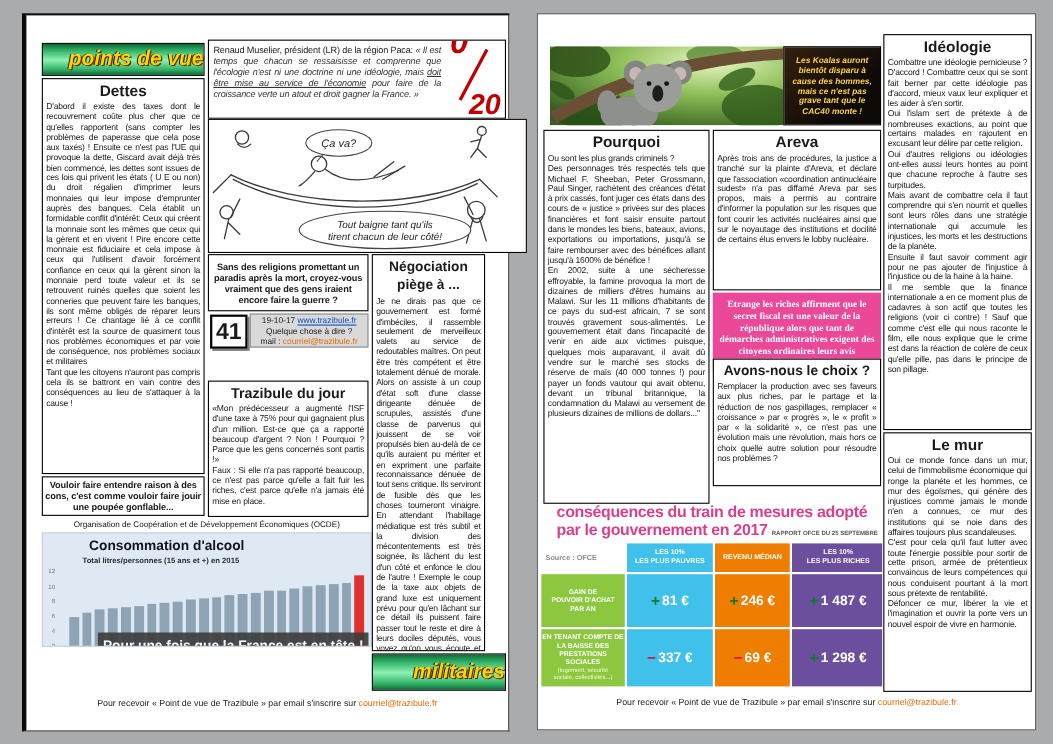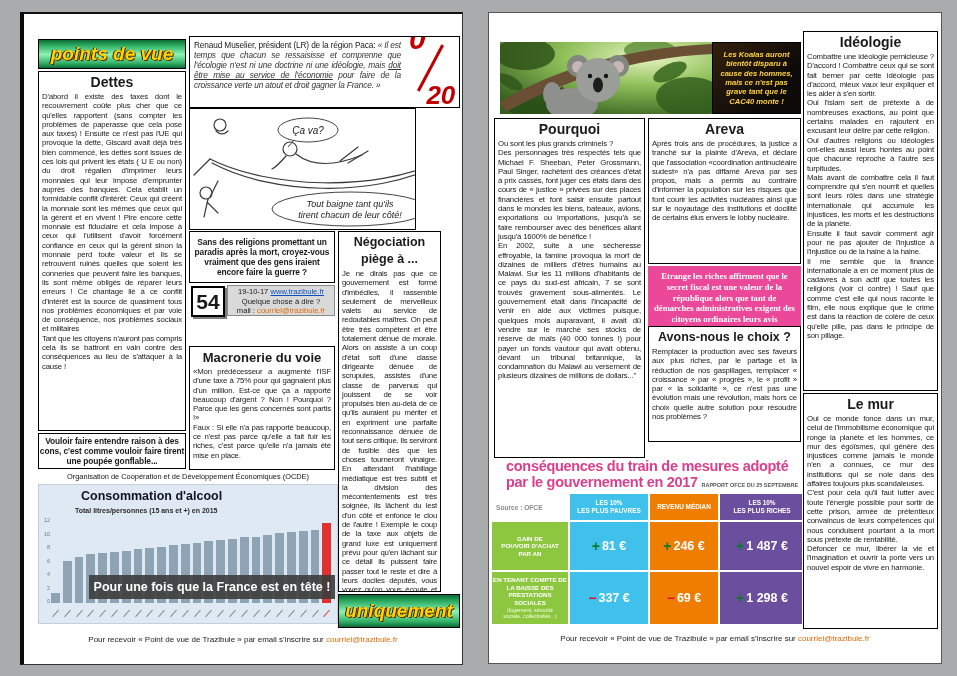--- a/index.html
+++ b/index.html
@@ -7,21 +7,21 @@
     width:957px;height:676px;background:#aaabad;position:relative;overflow:hidden;
     font-family:"Liberation Sans","DejaVu Sans",sans-serif;color:#1a1a1a;
   }
   .page{position:absolute;background:#fff;}
   #page1{left:20px;top:12px;width:438px;height:650px;border:1px solid #333;border-left:4px solid #0a0a0a;border-top:2px solid #111;}
   #page2{left:488px;top:12px;width:452px;height:650px;border:1px solid #555;}
   .abs{position:absolute;}
   .box{position:absolute;border:1px solid #000;background:#fff;overflow:hidden;box-sizing:border-box;}
   .banner{position:absolute;box-sizing:border-box;border:1px solid #000;
     background:linear-gradient(#0c6a36 0%,#2fae63 20%,#8df2b5 52%,#2fae63 84%,#0c6a36 100%);
-    display:flex;align-items:center;justify-content:center;}
+    display:flex;align-items:center;justify-content:flex-end;}
   .banner span{font-weight:bold;font-style:italic;color:#ffd400;text-shadow:1px 1px 0 #5d2e00, -1px 0 0 #2a1500;}
   .h1{font-weight:bold;text-align:center;font-size:14px;line-height:17px;margin:2px 0 1px 0;}
   .body{font-size:7.8px;line-height:9.3px;letter-spacing:-0.18px;text-align:justify;white-space:pre-line;padding:0 3px;}
   .boldcenter{font-weight:bold;text-align:center;font-size:8.4px;line-height:10px;letter-spacing:-0.1px;}
   .footer{position:absolute;width:100%;text-align:center;font-size:8px;color:#222;}
   .footer .maillink{color:#e36c0a;}
   a{cursor:pointer;}
   .linkblue{color:#0b50c0;text-decoration:underline;}
   .linkorange{color:#e36c0a;}
   
@@ -80,26 +80,26 @@
     <span style="font-size:19px;">points de vue</span>
   </div>
 
   <div class="box" style="left:14px;top:57px;width:148px;height:360px;">
     <div class="h1">Dettes</div>
     <div class="body">D'abord il existe des taxes dont le recouvrement coûte plus cher que ce qu'elles rapportent (sans compter les problèmes de paperasse que cela pose aux taxés) ! Ensuite ce n'est pas l'UE qui provoque la dette, Giscard avait déjà très bien commencé, les dettes sont issues de ces lois qui privent les états ( U E ou non) du droit régalien d'imprimer leurs monnaies qui leur impose d'emprunter auprès des banques. Cela établit un formidable conflit d'intérêt: Ceux qui créent la monnaie sont les mêmes que ceux qui la gèrent et en vivent ! Pire encore cette monnaie est fiduciaire et cela impose à ceux qui l'utilisent d'avoir forcément confiance en ceux qui la gèrent sinon la monnaie perd toute valeur et ils se retrouvent ruinés quelles que soient les conneries que peuvent faire les banques, ils sont même obligés de réparer leurs erreurs ! Ce chantage lié à ce conflit d'intérêt est la source de quasiment tous nos problèmes économiques et par voie de conséquence, nos problèmes sociaux et militaires
 Tant que les citoyens n'auront pas compris cela ils se battront en vain contre des conséquences au lieu de s'attaquer à la cause !</div>
   </div>
 
   <div class="box" style="left:14px;top:419px;width:148px;height:36px;display:flex;align-items:center;">
-    <div class="boldcenter" style="width:100%;">Vouloir faire entendre raison à des cons, c'est comme vouloir faire tirent une poupée gonflable...</div>
+    <div class="boldcenter" style="width:100%;">Vouloir faire entendre raison à des cons, c'est comme vouloir faire jouir une poupée gonflable...</div>
   </div>
 
   <div class="ocde-line" style="left:14px;top:458px;width:300px;">Organisation de Coopération et de Développement Économiques (OCDE)</div>
 
-  <div id="chart" style="left:14px;top:470px;width:300px;height:140px;">
+  <div id="chart" style="left:14px;top:470px;width:300px;height:104px;">
     <div class="ctitle">Consommation d'alcool</div>
     <div class="csub">Total litres/personnes (15 ans et +) en 2015</div>
     <div class="yticks">
         <span class="ytick" style="bottom: -1px;">0</span>
         <span class="ytick" style="bottom: 12.44px;">2</span>
         <span class="ytick" style="bottom: 25.88px;">4</span>
         <span class="ytick" style="bottom: 39.32px;">6</span>
         <span class="ytick" style="bottom: 52.76px;">8</span>
         <span class="ytick" style="bottom: 66.2px;">10</span>
         <span class="ytick" style="bottom: 79.64px;">12</span>
@@ -209,21 +209,21 @@
 
   <div class="box" id="muselier-box" style="left:165px;top:22px;width:271px;height:72px;">
     <span class="score">
       <i class="slash"></i>
       <b class="s0">0</b>
       <b class="s20">20</b>
     </span>
     <span>Renaud Muselier, président (LR) de la région Paca: </span><i style="color:#333;"><span>« Il est temps que chacun se ressaisisse et comprenne que l'écologie n'est ni une doctrine ni une idéologie, mais </span><u>doit être mise au service de l'économie</u><span> pour faire de la croissance verte un atout et droit gagner la France. »</span></i>
   </div>
 
-  <div class="box" style="left:165px;top:94px;width:227px;height:122px;">
+  <div class="box" style="left:165px;top:94px;width:290px;height:122px;">
     <svg width="269" height="120" viewBox="0 0 269 120">
       <g fill="none" stroke="#3a3a3a" stroke-width="1.2" stroke-linecap="round">
 
         <path d="M20,50 C80,80 185,82 246,54"></path>
         <path d="M22,54 C82,86 183,88 244,58"></path>
         <path d="M20,50 L4,66 M246,54 L262,70"></path>
 
         <circle cx="100" cy="40" r="7"></circle>
         <path d="M106,45 C125,60 150,55 172,46"></path>
         <path d="M150,52 L168,38 M158,54 L178,42"></path>
@@ -254,42 +254,42 @@
         <text x="160" y="98" text-anchor="middle" font-size="9" font-style="italic" fill="#222">Tout baigne tant qu'ils</text>
         <text x="160" y="109" text-anchor="middle" font-size="9" font-style="italic" fill="#222">tirent chacun de leur côté!</text>
       </g>
     </svg>
   </div>
 
   <div class="box" style="left:165px;top:217px;width:146px;height:52px;display:flex;align-items:center;">
     <div class="boldcenter" style="width:100%;padding:0 4px;">Sans des religions promettant un paradis après la mort, croyez-vous vraiment que des gens iraient encore faire la guerre ?</div>
   </div>
 
-  <div class="numbox" style="left:167px;top:272px;width:30px;height:27px;">54</div>
+  <div class="numbox" style="left:167px;top:272px;width:30px;height:27px;">41</div>
   <div class="datebox" style="left:203px;top:271px;width:108px;height:31px;">
     <span>19-10-17</span>
     <a class="linkblue">www.trazibule.fr</a><br>
     <span>Quelque chose à dire ?</span><br>
     <span>mail : </span><a class="linkorange">courriel@trazibule.fr</a>
   </div>
 
 
   <div class="box" style="left:165px;top:332px;width:146px;height:124px;">
-    <div class="h1" style="font-size:13px;">Macronerie du voie</div>
+    <div class="h1" style="font-size:13px;">Trazibule du jour</div>
     <div class="body">«Mon prédécesseur a augmenté l'ISF d'une taxe à 75% pour qui gagnaient plus d'un million. Est-ce que ça a rapporté beaucoup d'argent ? Non ! Pourquoi ? Parce que les gens concernés sont partis !»
 Faux : Si elle n'a pas rapporté beaucoup, ce n'est pas parce qu'elle a fait fuir les riches, c'est parce qu'elle n'a jamais été mise en place.</div>
   </div>
 
   <div class="box" style="left:314px;top:217px;width:103px;height:361px;">
     <div class="h1" style="font-size:12.5px;">Négociation piège à ...</div>
     <div class="body" style="letter-spacing:-0.25px;">Je ne dirais pas que ce gouvernement est formé d'imbéciles, il rassemble seulement de merveilleux valets au service de redoutables maîtres. On peut être très compétent et être totalement dénué de morale. Alors on assiste à un coup d'état soft d'une classe dirigeante dénuée de scrupules, assistés d'une classe de parvenus qui jouissent de se voir propulsés bien au-delà de ce qu'ils auraient pu mériter et en expriment une parfaite reconnaissance dénuée de tout sens critique. Ils serviront de fusible dès que les choses tourneront vinaigre. En attendant l'habillage médiatique est très subtil et la division des mécontentements est très soignée, ils lâchent du lest d'un côté et enfonce le clou de l'autre ! Exemple le coup de la taxe aux objets de grand luxe est uniquement prévu pour qu'en lâchant sur ce détail ils puissent faire passer tout le reste et dire à leurs dociles députés, vous voyez qu'on vous écoute et qu'on est « démocrates » ! A chaque fois, ils proposent l'inadmissible alors des gens râlent donc ils acceptent de ne faire passer que l'exécrable, et ça marche car les gens ont l'impression d'avoir évité le pire, jusqu'à la prochaine proposition !</div>
   </div>
 
   <div class="banner" style="left:314px;top:580px;width:122px;height:34px;">
-    <span style="font-size:19px;">uniquement</span>
+    <span style="font-size:19px;">militaires</span>
   </div>
 
   <div class="footer" style="top:621px;">
     <span>Pour recevoir « Point de vue de Trazibule » par email s'inscrire sur </span><a class="maillink">courriel@trazibule.fr</a>
   </div>
 </div>
 
 <div class="page" id="page2">
 
   <div class="abs" style="left:11px;top:29px;width:212px;height:72px;overflow:hidden;">

